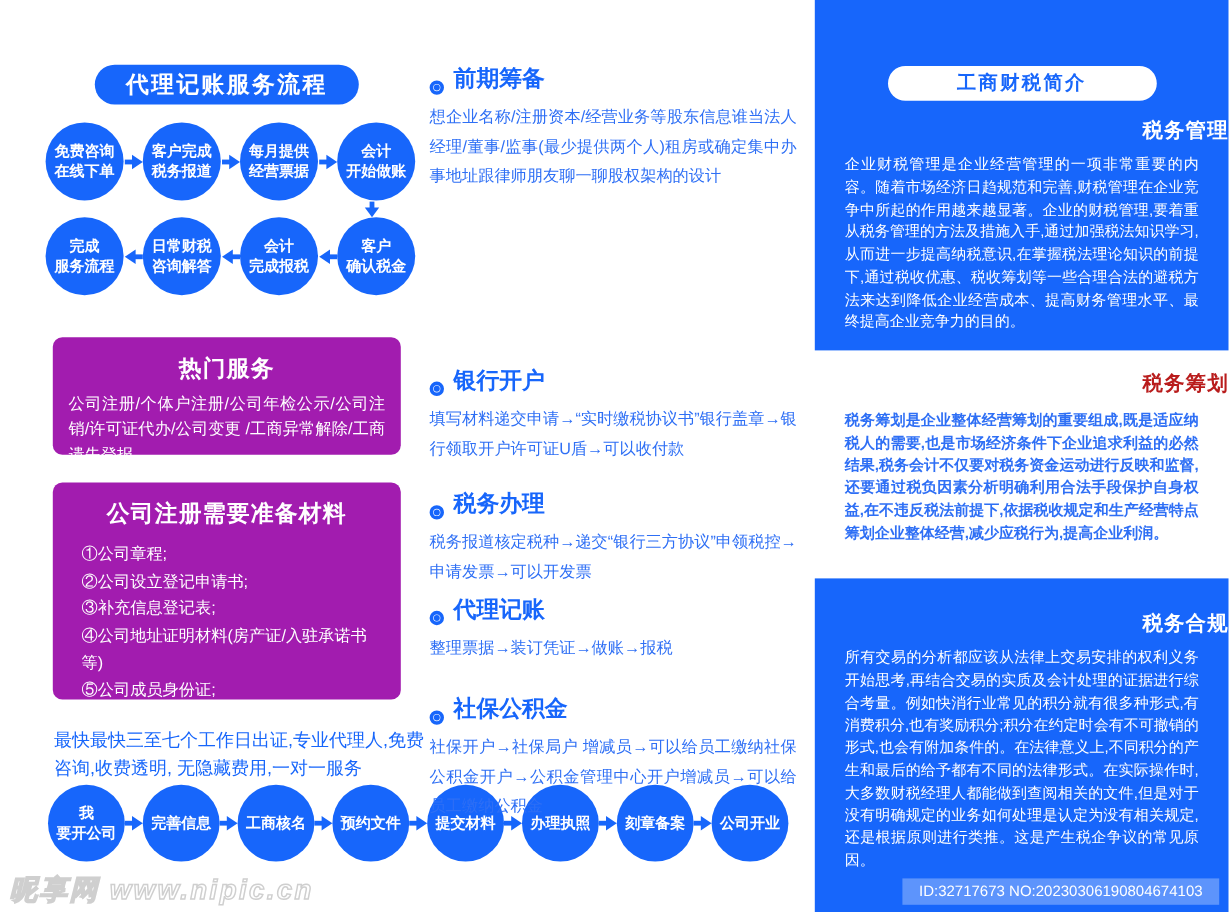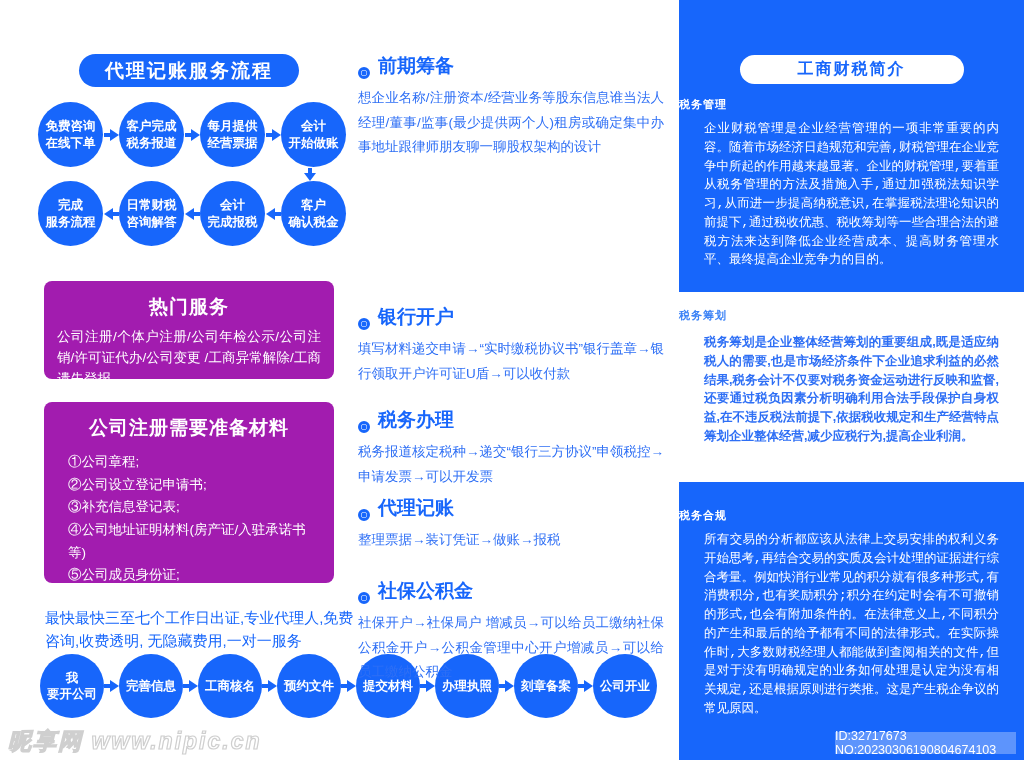--- a/index.html
+++ b/index.html
@@ -59,30 +59,30 @@
 
   
   .panel { position:absolute; left:679px; width:345px; background:#1766fb; }
   .panel-top { top:0; height:292px; }
   .panel-bottom { top:482px; height:278px; }
   .white-sec { position:absolute; left:679px; top:292px; width:345px; height:190px; }
 
   .right-pill { width:224px; height:29px; margin:55px auto 0; background:#fff; border-radius:15px;
     color:#1766fb; font-weight:bold; font-size:16px; letter-spacing:2px;
     display:flex; align-items:center; justify-content:center; }
-  .r-head { text-align:left; font-weight:bold; font-size:11px; letter-spacing:1px; }
+  .r-head { text-align:right; font-weight:bold; font-size:17px; letter-spacing:1px; }
   .panel .r-head { color:#fff; }
-  .white-sec .r-head { color:#3b82f6; margin-top:16px; }
+  .white-sec .r-head { color:#b91c1c; margin-top:16px; }
   .panel-top .r-head { margin-top:13px; }
   .panel-bottom .r-head { margin-top:26px; }
   .r-body { margin:8px 25px 0; font-size:12.5px; line-height:1.5; text-align:justify; }
-  .panel .r-body { color:#fff;font-family:Liberation Mono, monospace; }
+  .panel .r-body { color:#fff; }
   .white-sec .r-body { color:#2e6ff5; margin-top:10px;font-weight:bold; }
 
-  .id-bar { position:absolute; right:8px; bottom:6px; width:181px; height:22px;
+  .id-bar { position:absolute; right:8px; bottom:6px; width:264px; height:22px;
     background:rgba(255,255,255,0.30); color:#fff; font-size:12.5px;
     display:flex; align-items:center; justify-content:center; }
 
   
   .watermark { position:absolute; left:8px; top:726px; font-size:23px; font-weight:bold;
     font-style:italic; letter-spacing:2px; color:#ffffff;
     -webkit-text-stroke:1.2px #cfcfcf; }
 </style>
 </head>
 <body>

